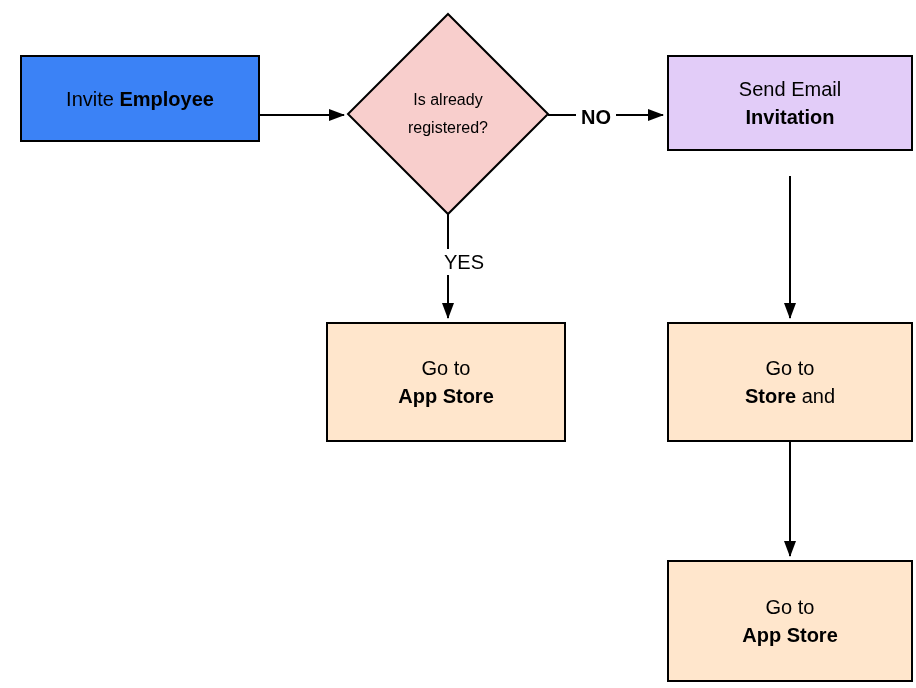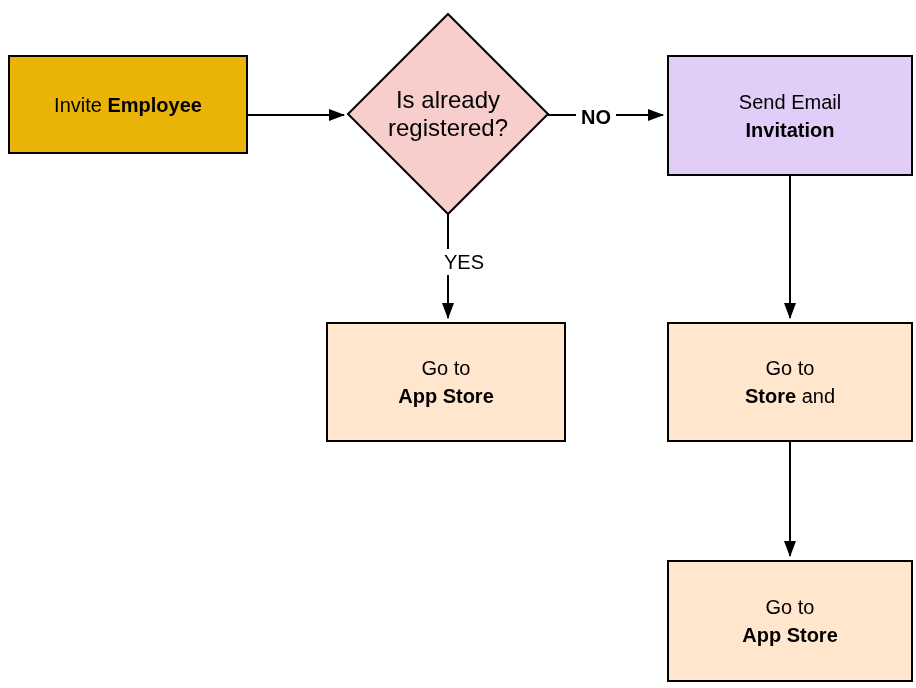--- a/index.html
+++ b/index.html
@@ -28,21 +28,21 @@
     text-align: center;
     font-size: 20px;
     line-height: 28px;
   }
   .overlay-text {
     position: absolute;
     display: flex;
     align-items: center;
     justify-content: center;
     text-align: center;
-    font-size: 24px;
+    font-size: 16px;
     line-height: 28px;
     pointer-events: none;
   }
   .edge-label {
     position: absolute;
     transform: translate(-50%, -50%);
     background: #ffffff;
     font-size: 20px;
     line-height: 22px;
     padding: 2px 5px;
@@ -68,34 +68,34 @@
 
     <line class="edge-line" x1="448" y1="214" x2="448" y2="318" marker-end="url(#arrowhead)" stroke="#000000"></line>
 
     <line class="edge-line" x1="790" y1="176" x2="790" y2="318" marker-end="url(#arrowhead)" stroke="#000000"></line>
 
     <line class="edge-line" x1="790" y1="442" x2="790" y2="556" marker-end="url(#arrowhead)" stroke="#000000"></line>
 
     <polygon points="448,14 548,114 448,214 348,114" stroke-width="2" stroke="#000000" fill="#f8cecc"></polygon>
   </svg>
 
-  <div class="node" style="left: 8px; top: 55px; width: 240px; height: 99px; background-color: #eab308;">
+  <div class="node" style="left: 20px; top: 55px; width: 240px; height: 87px; background-color: #3b82f6;">
     <div>
       <span>Invite </span><b>Employee</b>
     </div>
   </div>
 
   <div class="overlay-text" style="left:368px; top:86px; width:160px; height:56px;">
     <div>
       <span>Is already</span><br>
       <span>registered?</span>
     </div>
   </div>
 
-  <div class="node" style="left: 667px; top: 55px; width: 246px; height: 121px; background-color: rgb(226, 204, 248);">
+  <div class="node" style="left: 667px; top: 55px; width: 246px; height: 96px; background-color: rgb(226, 204, 248);">
     <div>
       <span>Send Email</span><br>
       <b>Invitation</b>
     </div>
   </div>
 
   <div class="node" style="left: 326px; top: 322px; width: 240px; height: 120px; background-color: rgb(255, 230, 204);">
     <div>
       <span>Go to</span><br>
       <b>App Store</b>

